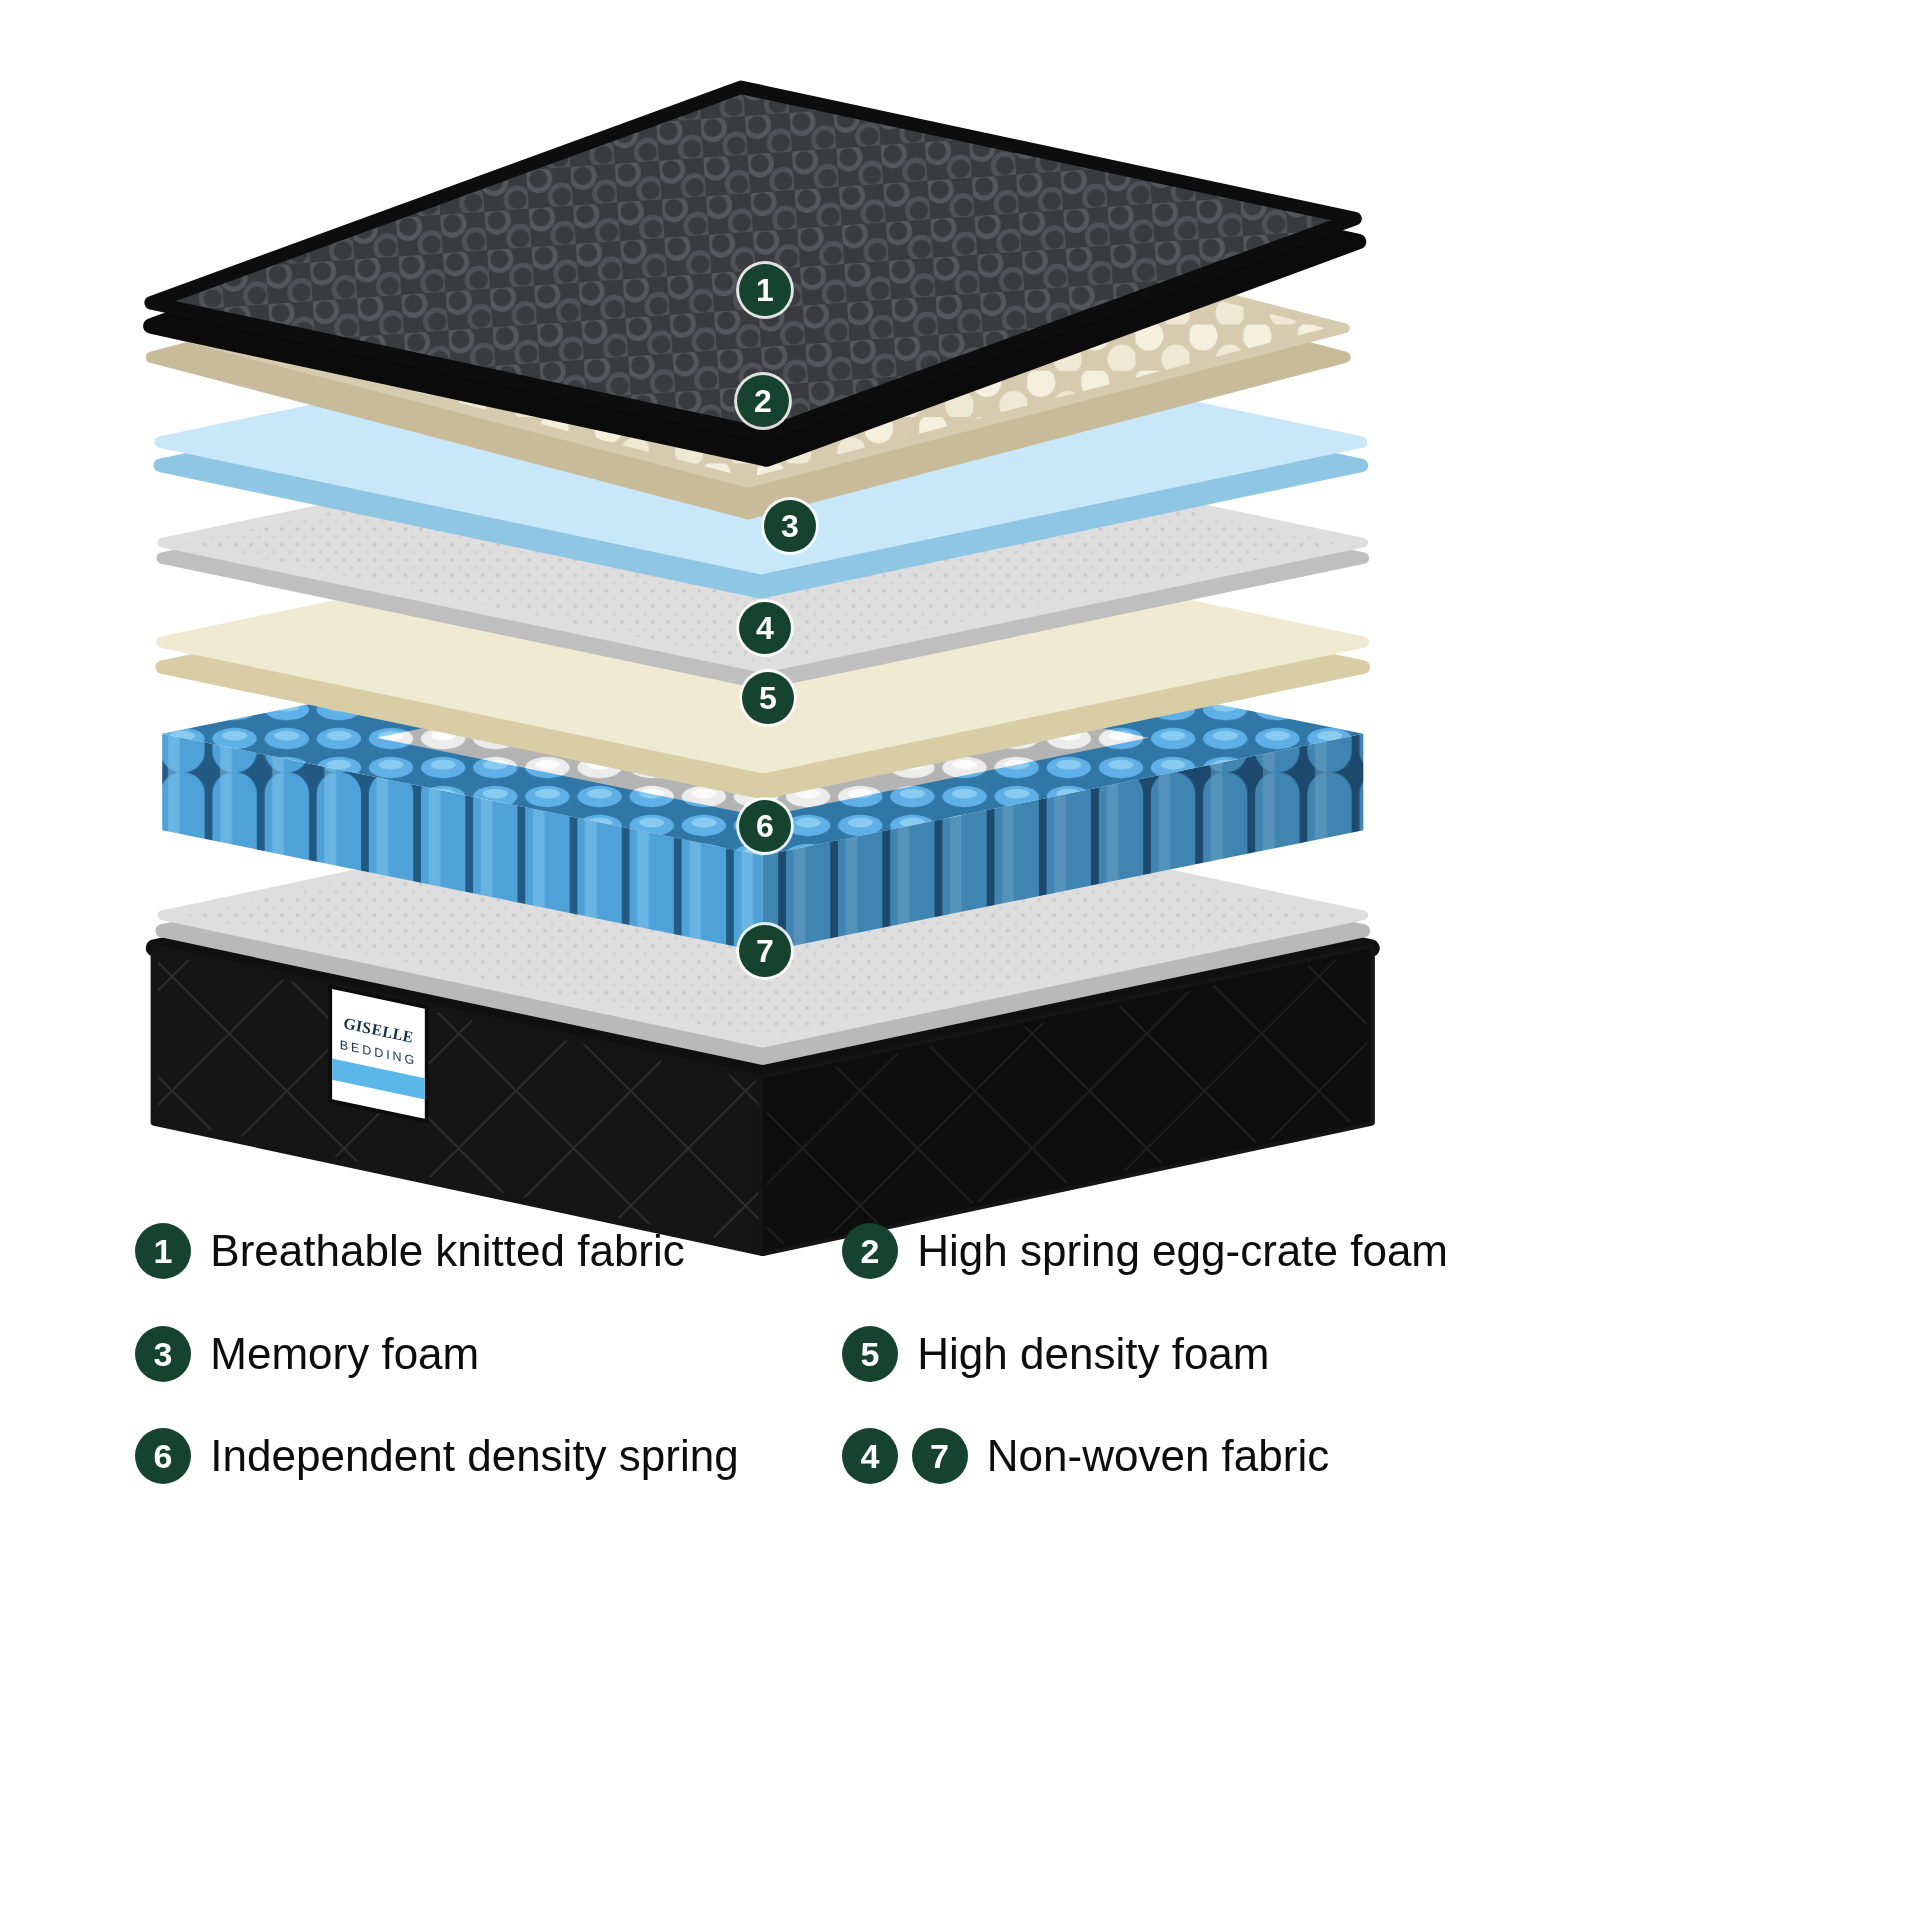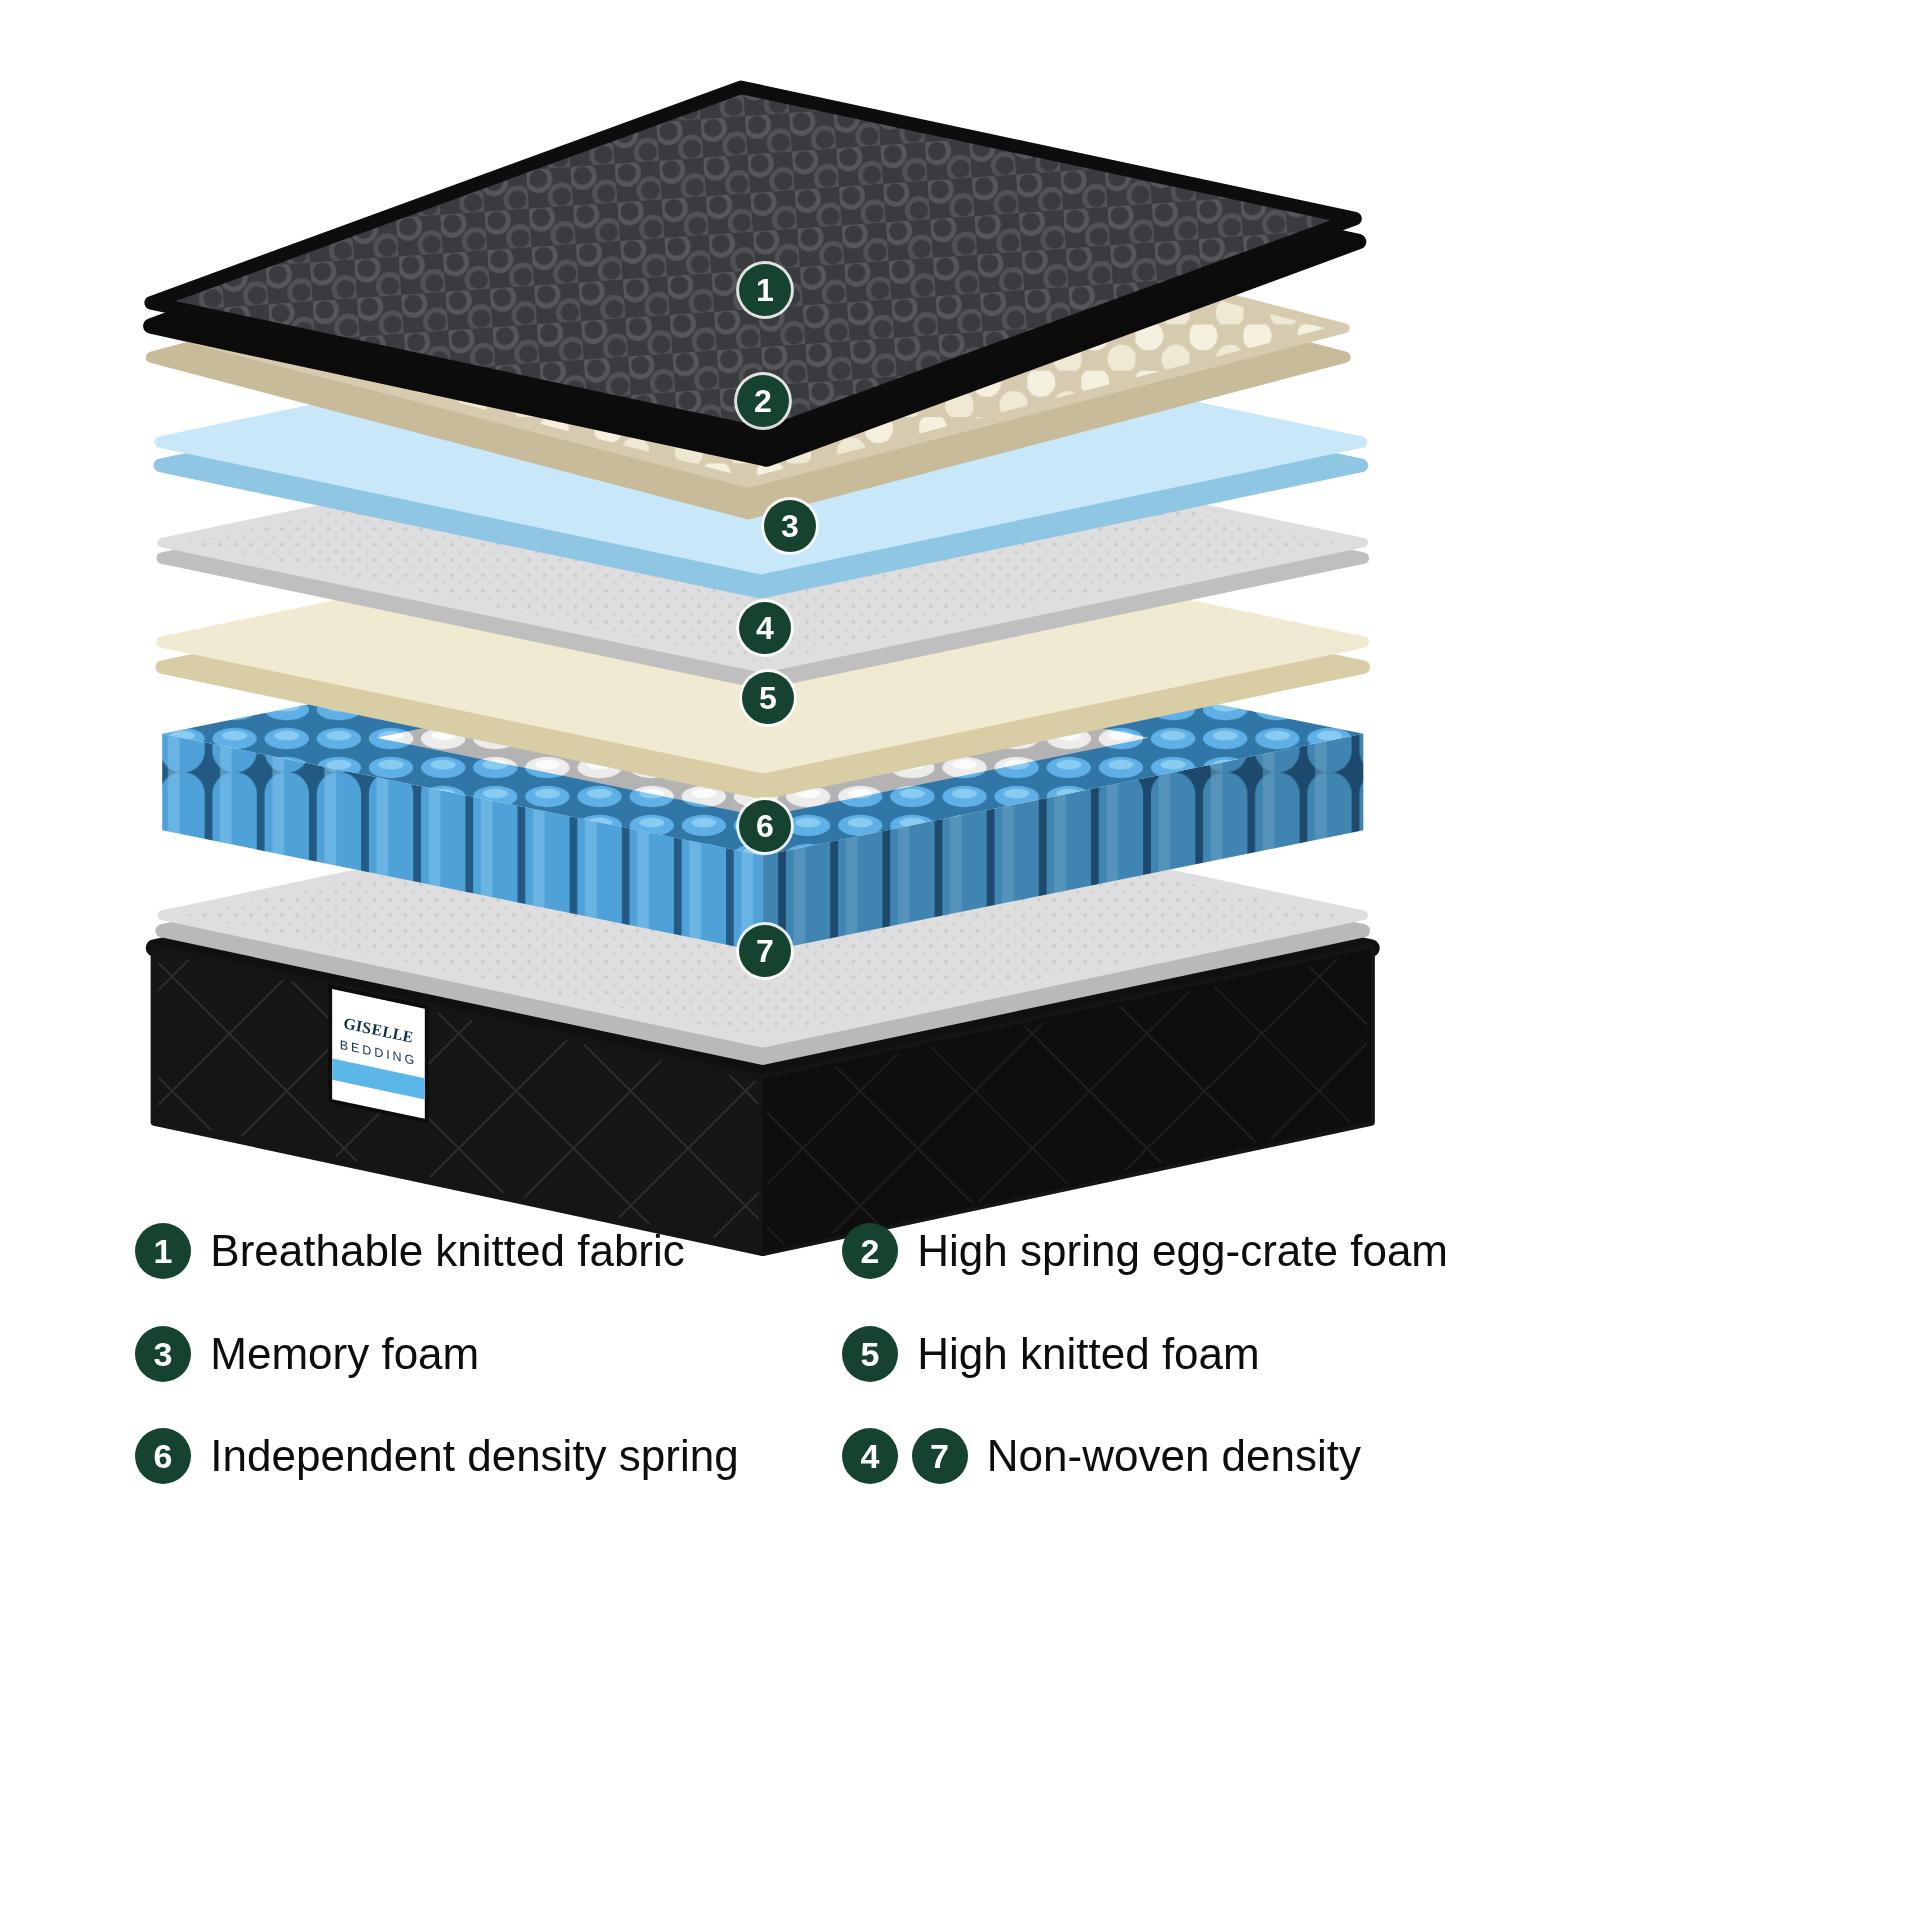--- a/index.html
+++ b/index.html
@@ -137,26 +137,26 @@
   <div class="legend-item" style="left:842px; top:1223px;">
     <span class="lbadge">2</span>
     <span class="llabel">High spring egg-crate foam</span>
   </div>
   <div class="legend-item" style="left:135px; top:1326px;">
     <span class="lbadge">3</span>
     <span class="llabel">Memory foam</span>
   </div>
   <div class="legend-item" style="left:842px; top:1326px;">
     <span class="lbadge">5</span>
-    <span class="llabel">High knitted foam</span>
+    <span class="llabel">High density foam</span>
   </div>
   <div class="legend-item" style="left:135px; top:1428px;">
     <span class="lbadge">6</span>
     <span class="llabel">Independent density spring</span>
   </div>
   <div class="legend-item" style="left:842px; top:1428px;">
     <span class="lbadge">4</span>
     <span class="lbadge">7</span>
-    <span class="llabel">Non-woven density</span>
+    <span class="llabel">Non-woven fabric</span>
   </div>
 
 </div>
 
 
 </body></html>

